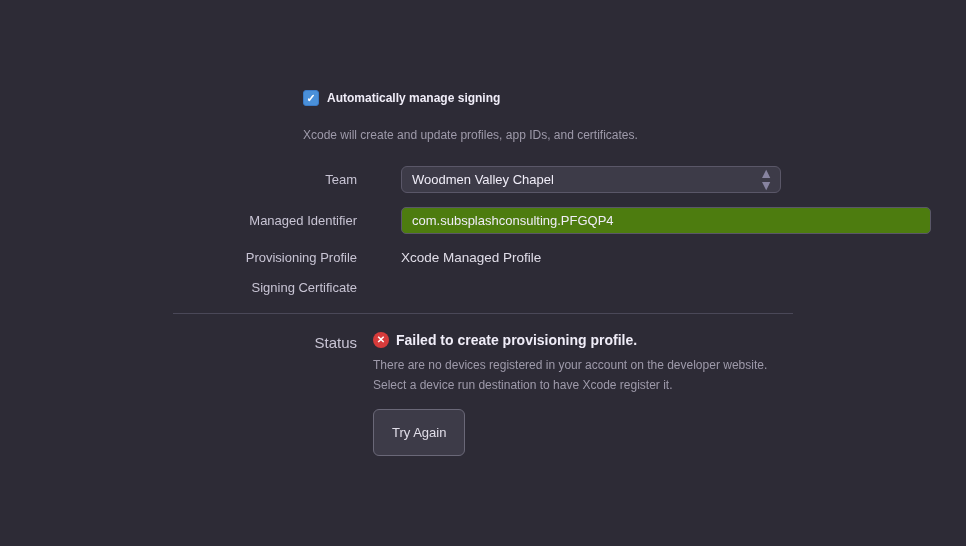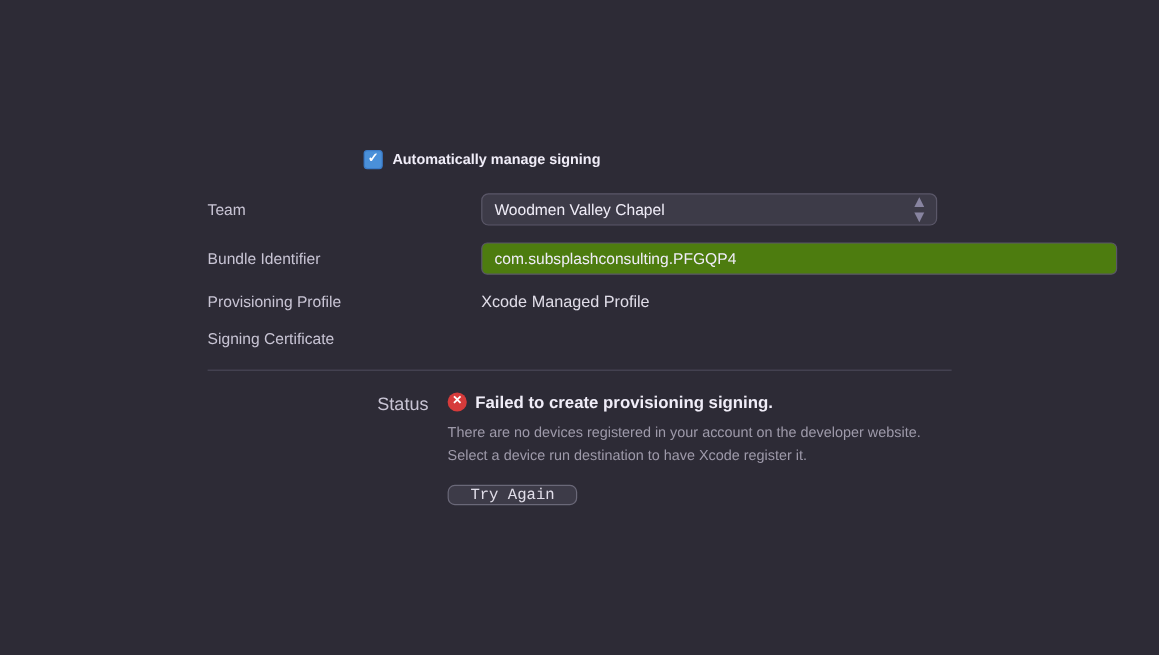--- a/index.html
+++ b/index.html
@@ -79,21 +79,21 @@
 
     
     .form-row {
       display: flex;
       align-items: center;
       margin-bottom: 14px;
     }
 
     .form-label {
       width: 200px;
-      text-align: left;
+      text-align: right;
       font-size: 13px;
       color: #c8c4d4;
       padding-right: 16px;
       flex-shrink: 0;
     }
 
     .form-value {
       flex: 1;
       padding-left: 28px;
     }
@@ -216,57 +216,60 @@
       margin-bottom: 14px;
     }
 
     
     .try-again-btn {
       background-color: #3d3b48;
       border: 1px solid #6a6878;
       border-radius: 6px;
       color: #e0dde8;
       font-size: 13px;
-      padding: 0 18px;
+      padding: 15px 18px;
       cursor: pointer;
-      font-family: Liberation Mono, monospace;
+      font-family: Liberation Sans, sans-serif;
     }
   </style>
 </head>
 <body>
 
 <div class="container">
 
   <div class="auto-signing-row">
     <label class="checkbox-label">
       <div class="checkbox">
         <span class="checkbox-check">✓</span>
       </div>
       <span class="checkbox-text">Automatically manage signing</span>
     </label>
   </div>
 
+  <div class="auto-signing-description">
+    <p>Xcode will create and update profiles, app IDs, and certificates.</p>
+  </div>
 
   <div class="form-row">
     <div class="form-label">Team</div>
     <div class="form-value">
       <div class="select-wrapper">
         <select>
           <option>Woodmen Valley Chapel</option>
         </select>
         <div class="select-arrow">
           <span>▲</span>
           <span>▼</span>
         </div>
       </div>
     </div>
   </div>
 
   <div class="form-row">
-    <div class="form-label">Bundle Identifier</div>
+    <div class="form-label">Managed Identifier</div>
     <div class="form-value">
       <input class="bundle-input" type="text" value="com.subsplashconsulting.PFGQP4" style="">
     </div>
   </div>
 
   <div class="form-row">
     <div class="form-label">Provisioning Profile</div>
     <div class="form-value">
       <span class="static-value">Xcode Managed Profile</span>
     </div>
@@ -278,20 +281,20 @@
 
   <hr class="divider">
 
   <div class="status-row">
     <div class="status-label">Status</div>
     <div class="status-content">
       <div class="status-error-line">
         <div class="error-icon">
           <span class="error-icon-x">✕</span>
         </div>
-        <span class="status-error-text">Failed to create provisioning signing.</span>
+        <span class="status-error-text">Failed to create provisioning profile.</span>
       </div>
       <p class="status-description">There are no devices registered in your account on the developer website. Select a device run destination to have Xcode register it.</p>
       <button class="try-again-btn">Try Again</button>
     </div>
   </div>
 
 </div>
 
 </body></html>

